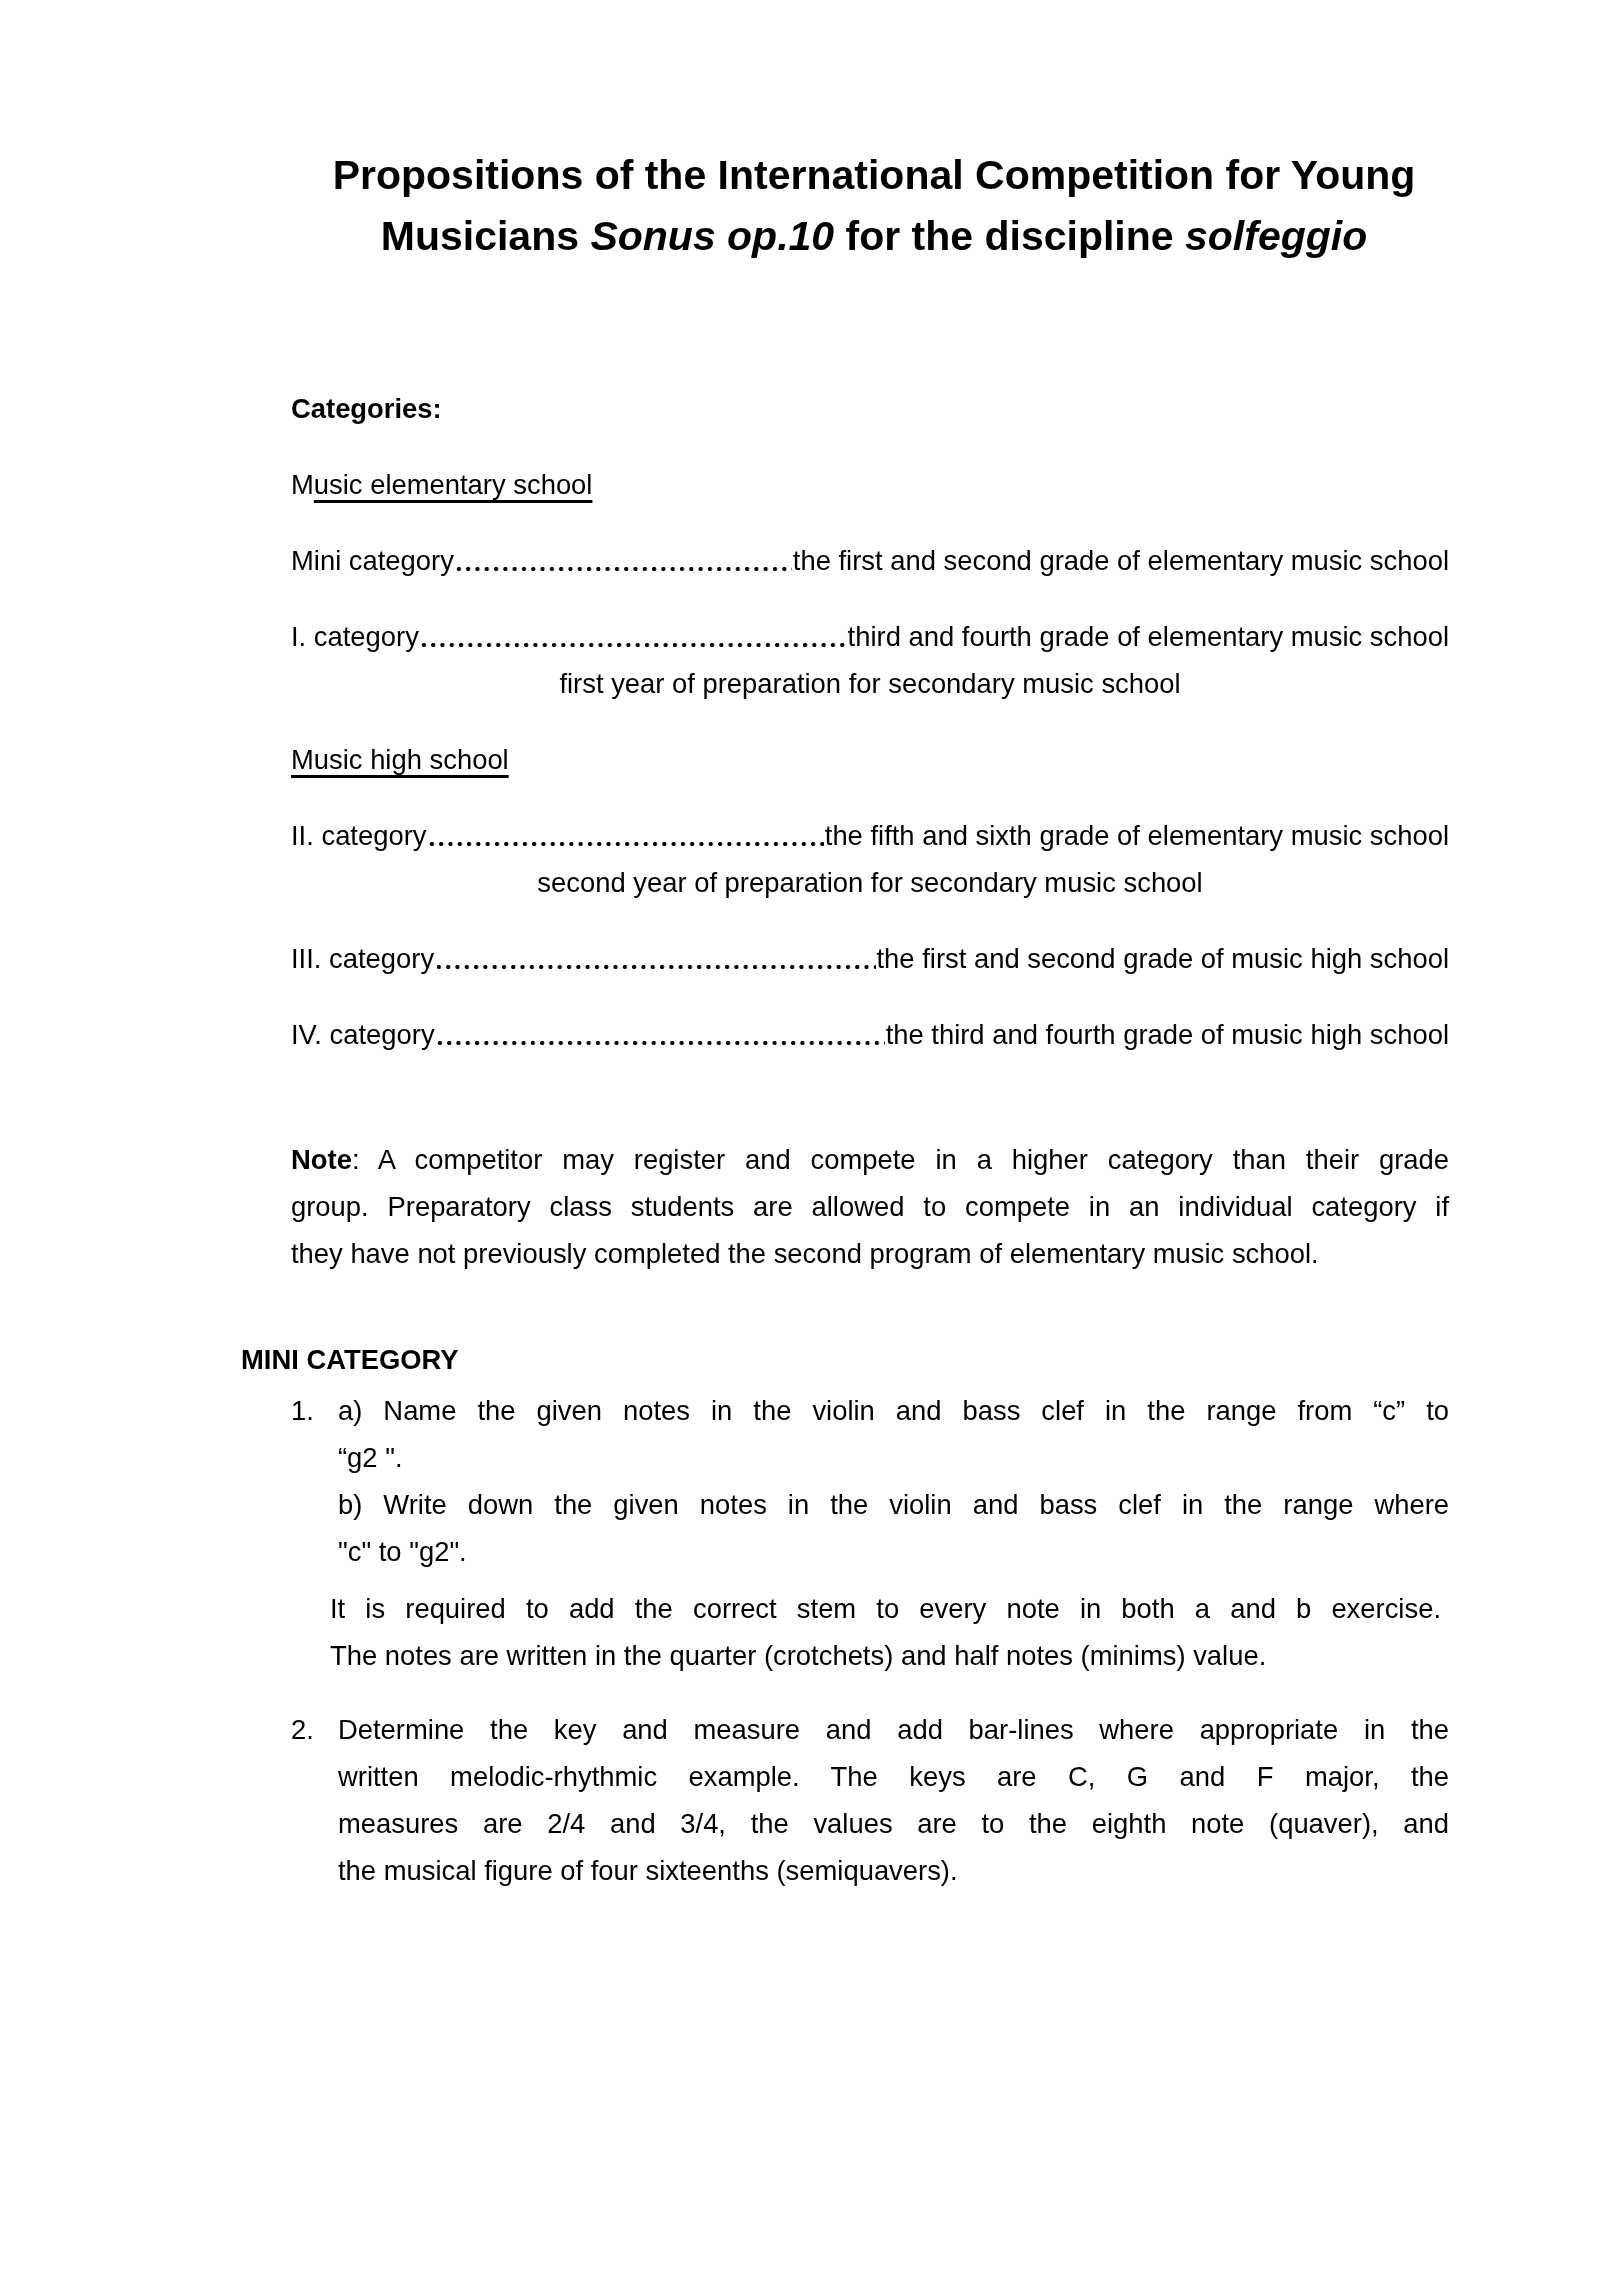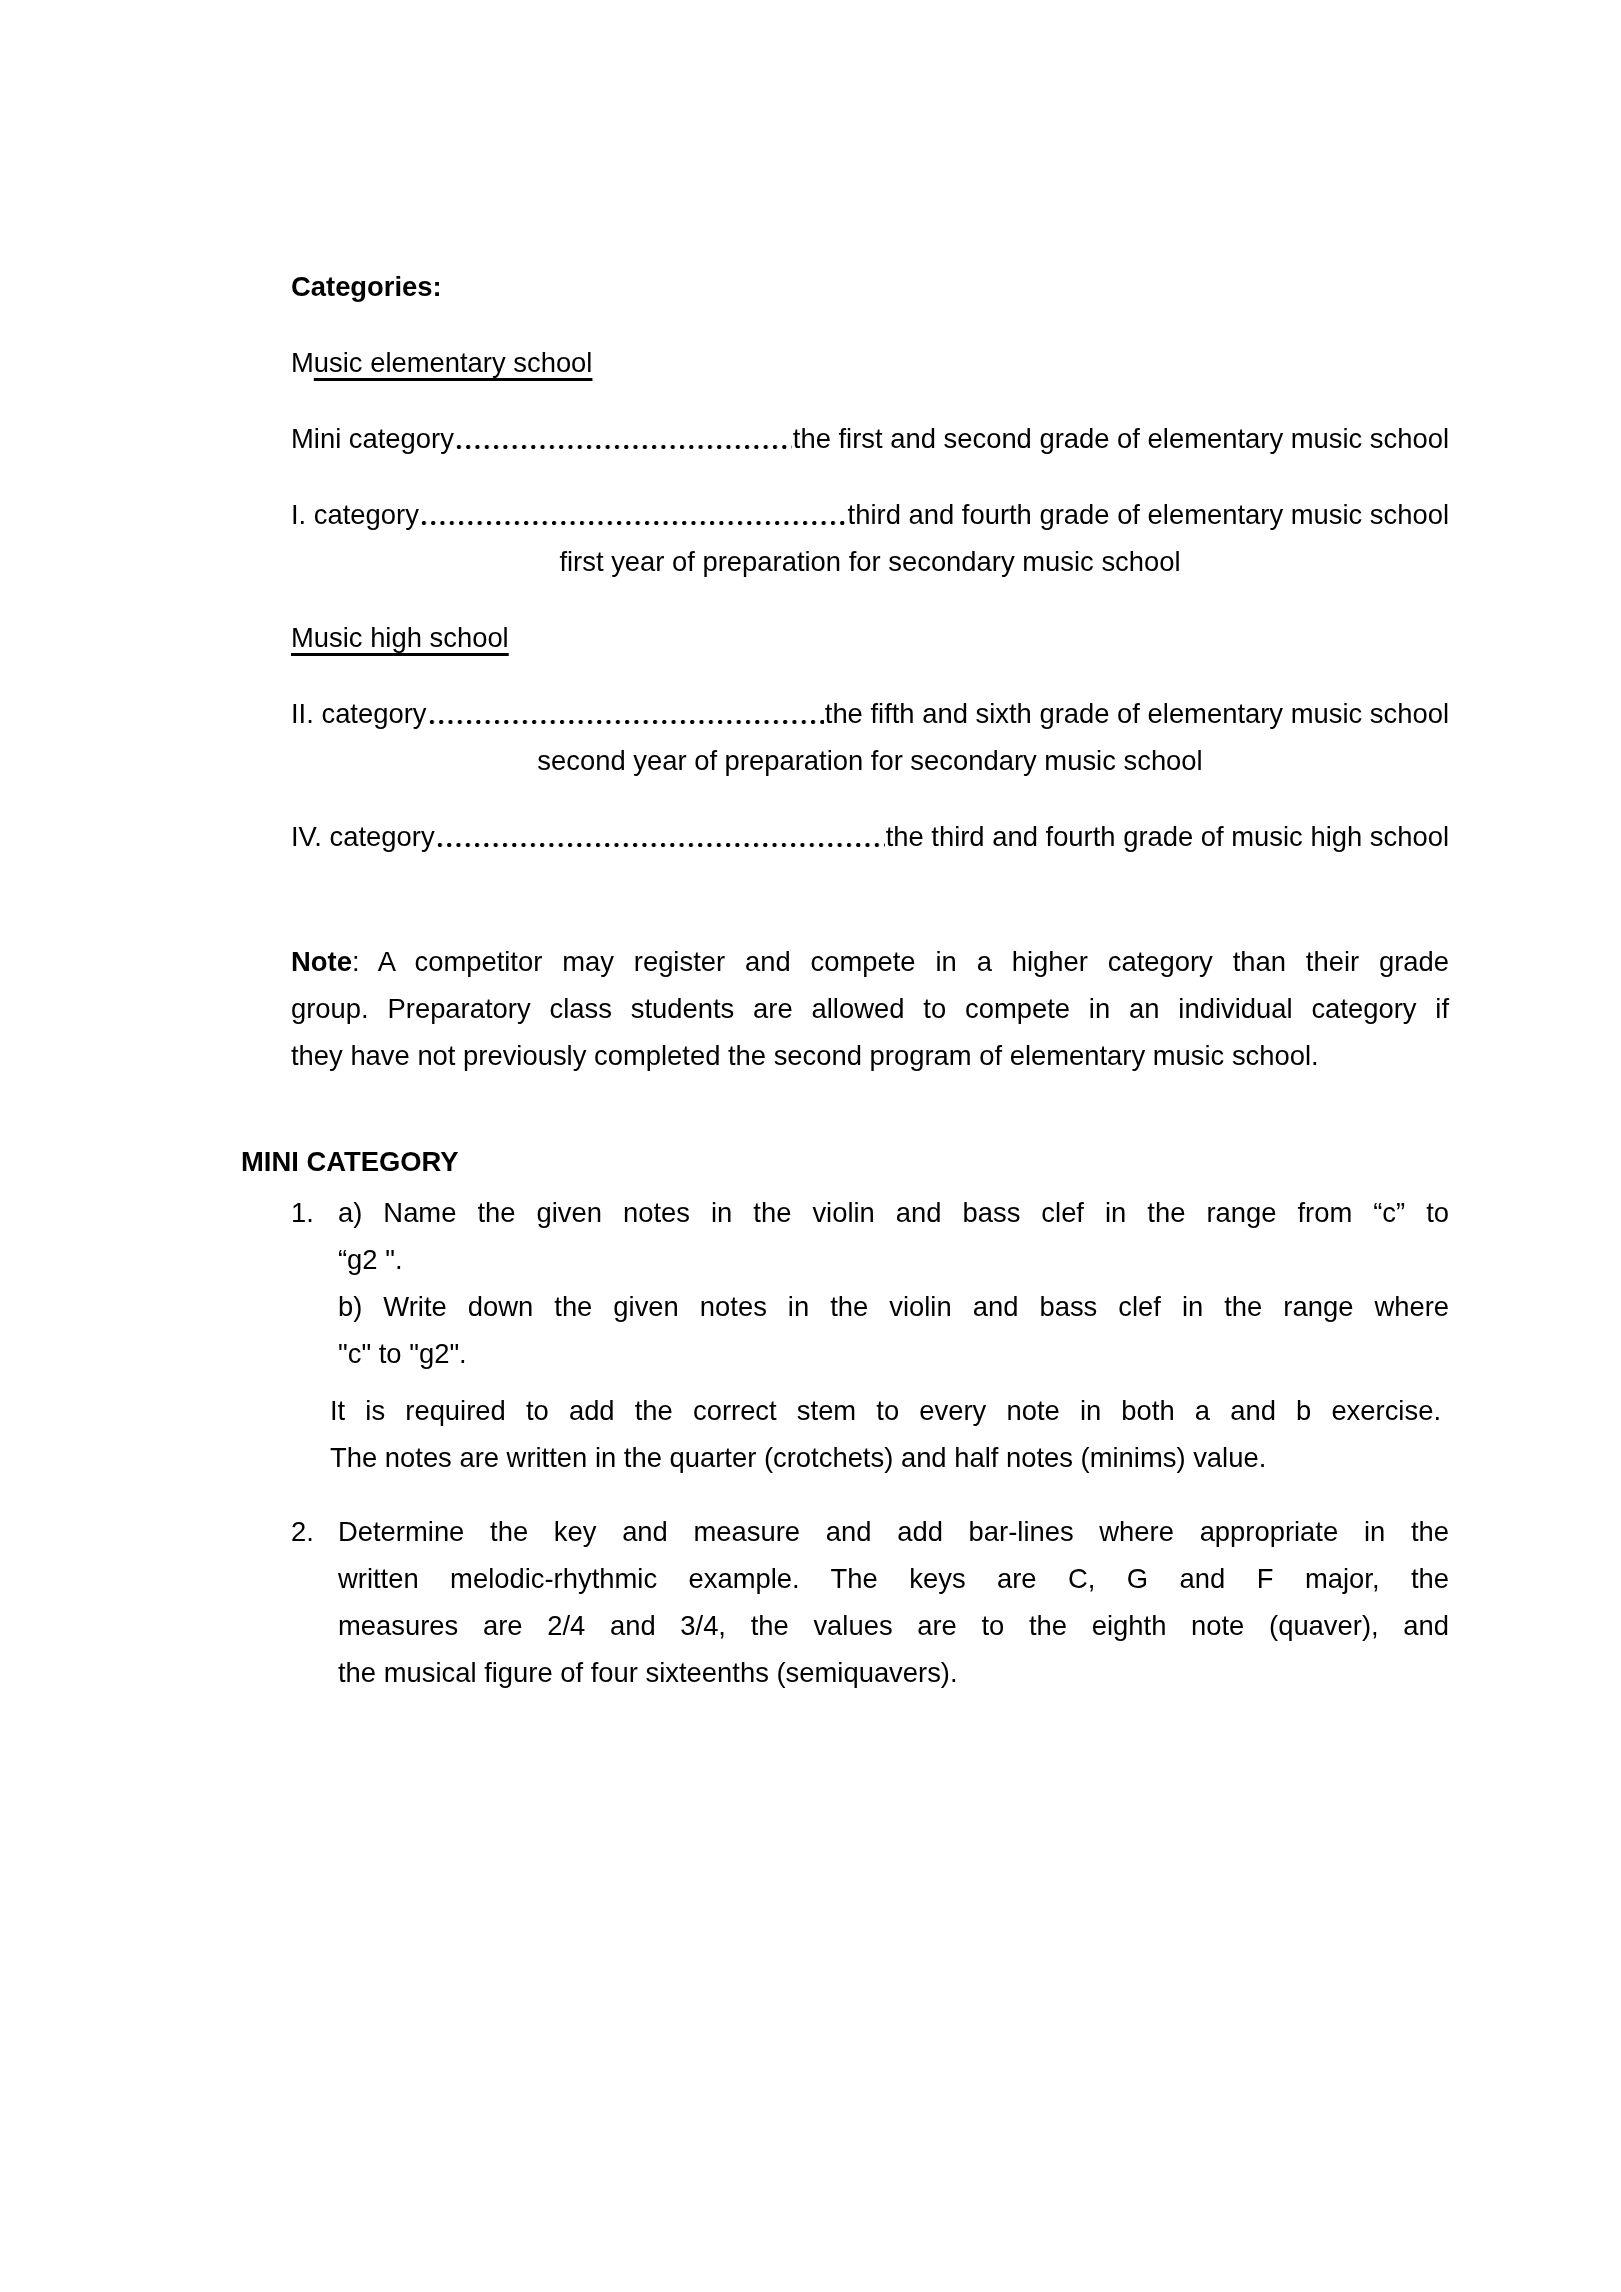--- a/index.html
+++ b/index.html
@@ -42,20 +42,23 @@
   .li { display:flex; margin-left:50px; width:1158px; }
   .li .marker { flex:0 0 47px; }
   .li .content { flex:1 1 auto; min-width:0; }
   .subpara { margin-left:89px; width:1111px; }
 </style>
 </head>
 <body>
 
 <div class="page">
 
+  <div class="title">
+    <span>Propositions of the International Competition for Young Musicians </span><span class="it">Sonus op.10</span><span> for the discipline </span><span class="it">solfeggio</span>
+  </div>
 
   <div class="ind b mt120">Categories:</div>
 
   <div class="ind mt30">
     <span>M</span><span class="u">usic elementary school</span>
   </div>
 
   <div class="ind mt30">
     <div class="catrow">
       <span class="label">Mini category</span>
@@ -79,20 +82,27 @@
 
   <div class="ind mt30">
     <div class="catrow">
       <span class="label">II. category</span>
       <span class="leader"></span>
       <span class="desc">the fifth and sixth grade of elementary music school</span>
     </div>
     <div class="catline2">second year of preparation for secondary music school</div>
   </div>
 
+  <div class="ind mt30">
+    <div class="catrow">
+      <span class="label">III. category</span>
+      <span class="leader"></span>
+      <span class="desc">the first and second grade of music high school</span>
+    </div>
+  </div>
 
   <div class="ind mt30">
     <div class="catrow">
       <span class="label">IV. category</span>
       <span class="leader"></span>
       <span class="desc">the third and fourth grade of music high school</span>
     </div>
   </div>
 
   <div class="ind mt80">

